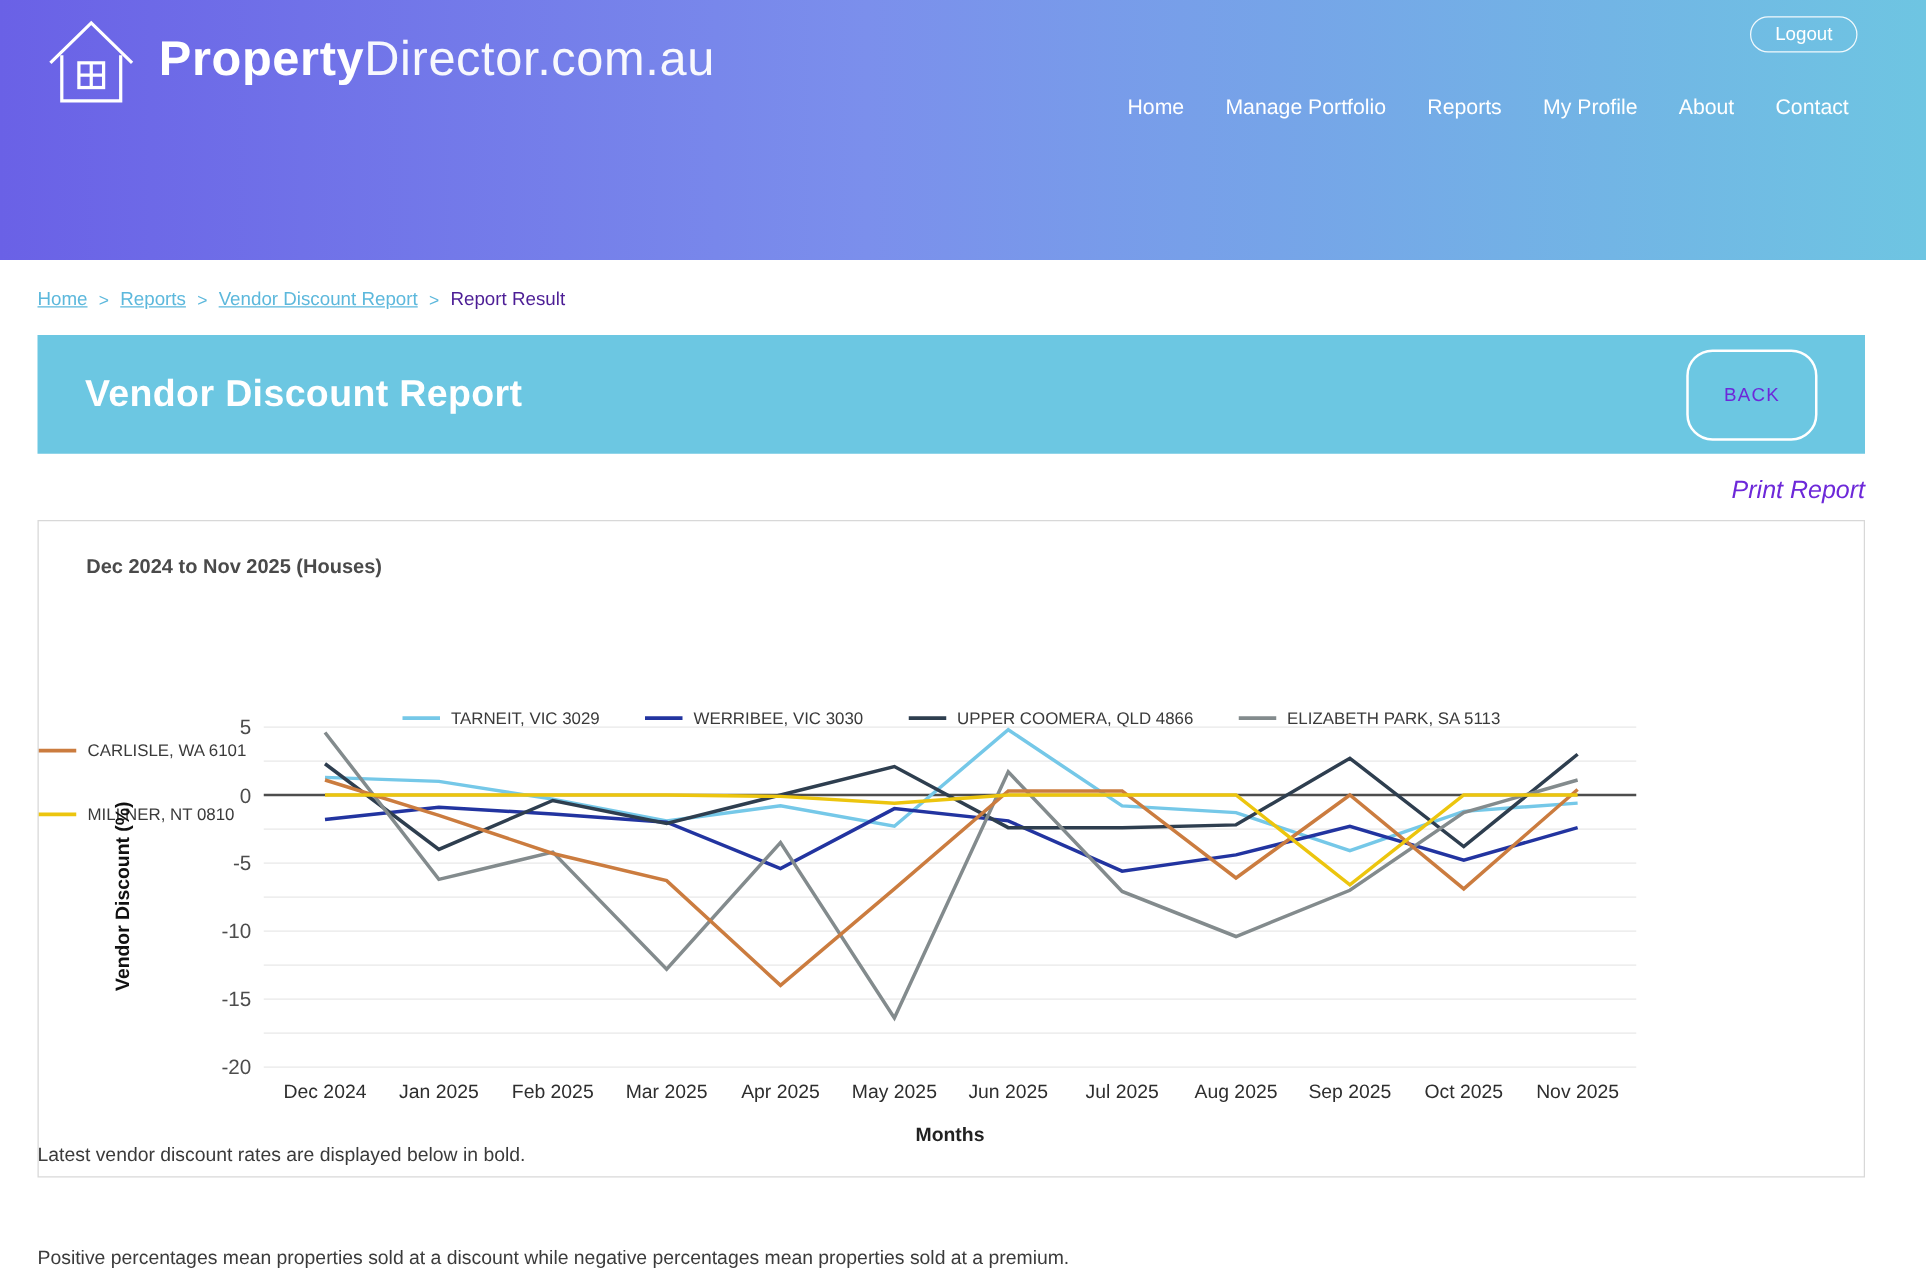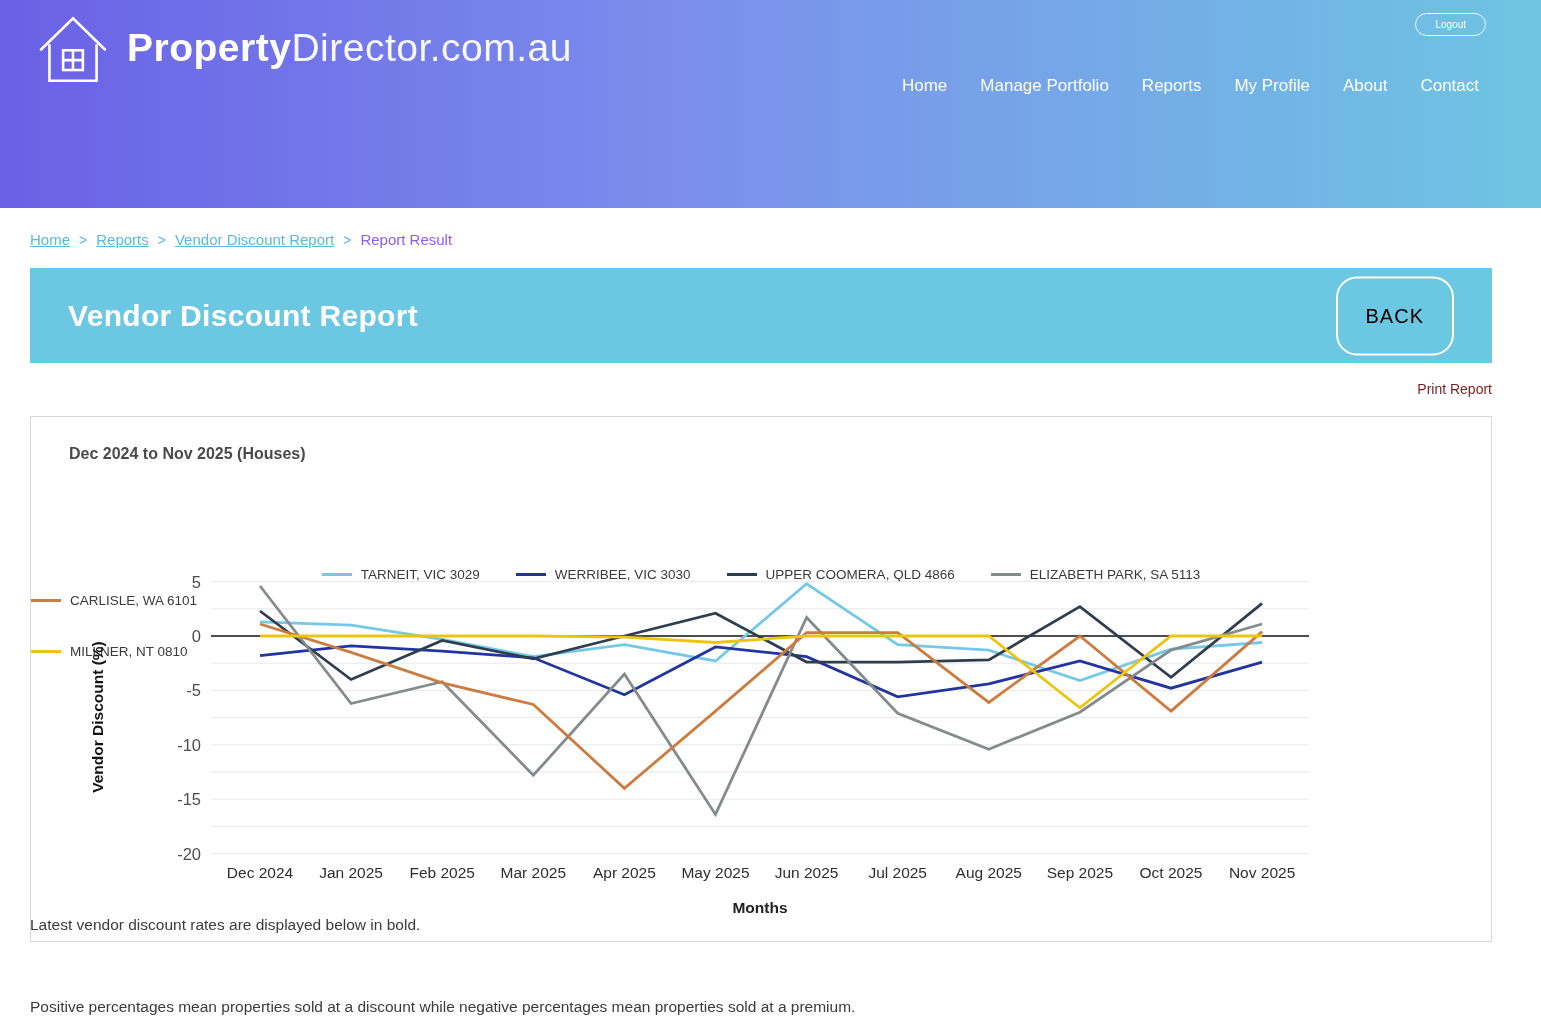--- a/index.html
+++ b/index.html
@@ -7,43 +7,43 @@
        font-family:"Liberation Sans", sans-serif;-webkit-font-smoothing:antialiased;}
 
   
   .site-header{position:absolute;left:0;top:0;width:1541px;height:208px;
     background:linear-gradient(90deg,#6a61e6 0%,#7b8fec 45%,#6ec5e2 100%);}
   .logo-wrap{position:absolute;left:35px;top:10px;display:flex;align-items:center;}
   .logo-icon{width:76px;height:76px;margin-right:16px;}
   .logo-text{color:#ffffff;font-size:39px;letter-spacing:.5px;}
   .logo-text .b{font-weight:700;}
   .logo-text .l{font-weight:300;opacity:.95;}
-  .logout-btn{position:absolute;top:13px;right:55px;color:#fff;font-size:10px;
+  .logout-btn{position:absolute;top:13px;right:55px;color:#fff;font-size:15px;
     border:1.5px solid rgba(255,255,255,.9);border-radius:15px;padding:5px 19px;
     background:transparent;cursor:pointer;}
   .main-nav{position:absolute;top:76px;right:62px;display:flex;gap:33px;}
   .main-nav a{color:#ffffff;text-decoration:none;font-size:17px;}
 
   
   .breadcrumb{position:absolute;left:30px;top:231px;font-size:15px;display:flex;align-items:center;}
   .breadcrumb a{color:#5cb8dc;text-decoration:underline;}
   .breadcrumb .sep{color:#5cb8dc;margin:0 9px;font-size:14px;}
-  .breadcrumb .current{color:#8b5cf6;}
+  .breadcrumb .current{color:#4c1d95;}
 
   
   .banner{position:absolute;left:30px;top:268px;width:1462px;height:95px;background:#6cc7e2;}
   .banner-title{position:absolute;left:38px;top:50%;transform:translateY(-50%);
     color:#ffffff;font-size:30px;font-weight:700;letter-spacing:.3px;}
   .back-btn{position:absolute;right:38px;top:50%;transform:translateY(-50%);
-    color:#000000;font-size:20px;letter-spacing:1px;background:transparent;
+    color:#6d28d9;font-size:15px;letter-spacing:1px;background:transparent;
     border:2px solid #ffffff;border-radius:21px;padding:26px 28px;cursor:pointer;}
 
   
-  .print-link{position:absolute;top:381px;right:49px;color:#7f1d1d;font-size:14px;
-    text-decoration:none;cursor:pointer;}
+  .print-link{position:absolute;top:381px;right:49px;color:#6d28d9;font-size:20px;
+    text-decoration:none;cursor:pointer;font-style:italic;}
 
   
   .chart-card{position:absolute;left:30px;top:416px;width:1462px;height:526px;
     background:#ffffff;border:1px solid #d8d8d8;box-sizing:border-box;}
   .chart-title{position:absolute;left:38px;top:28px;font-size:16px;font-weight:700;color:#4a4a4a;}
   .legend-row{position:absolute;left:0;width:100%;display:flex;justify-content:center;gap:36px;margin-top:46px;}
   .legend-row.r1{top:104px;}
   .legend-row.r2{top:130px;flex-direction:column;}
   .legend-item{display:flex;align-items:center;font-size:13.5px;color:#3a3a3a;}
   .legend-swatch{display:inline-block;width:30px;height:3px;margin-right:9px;}

